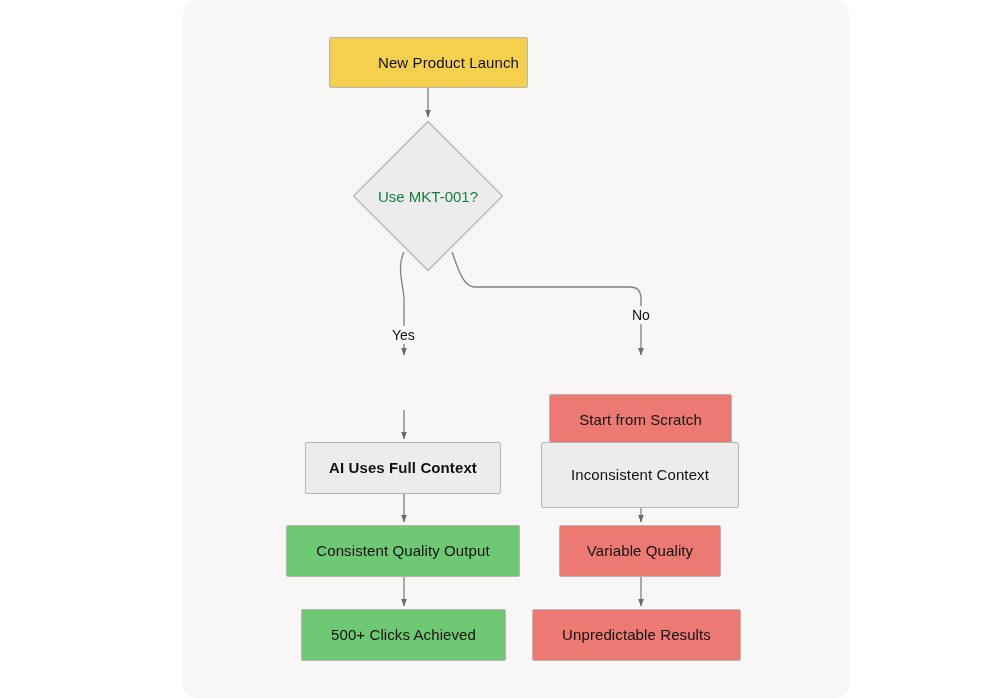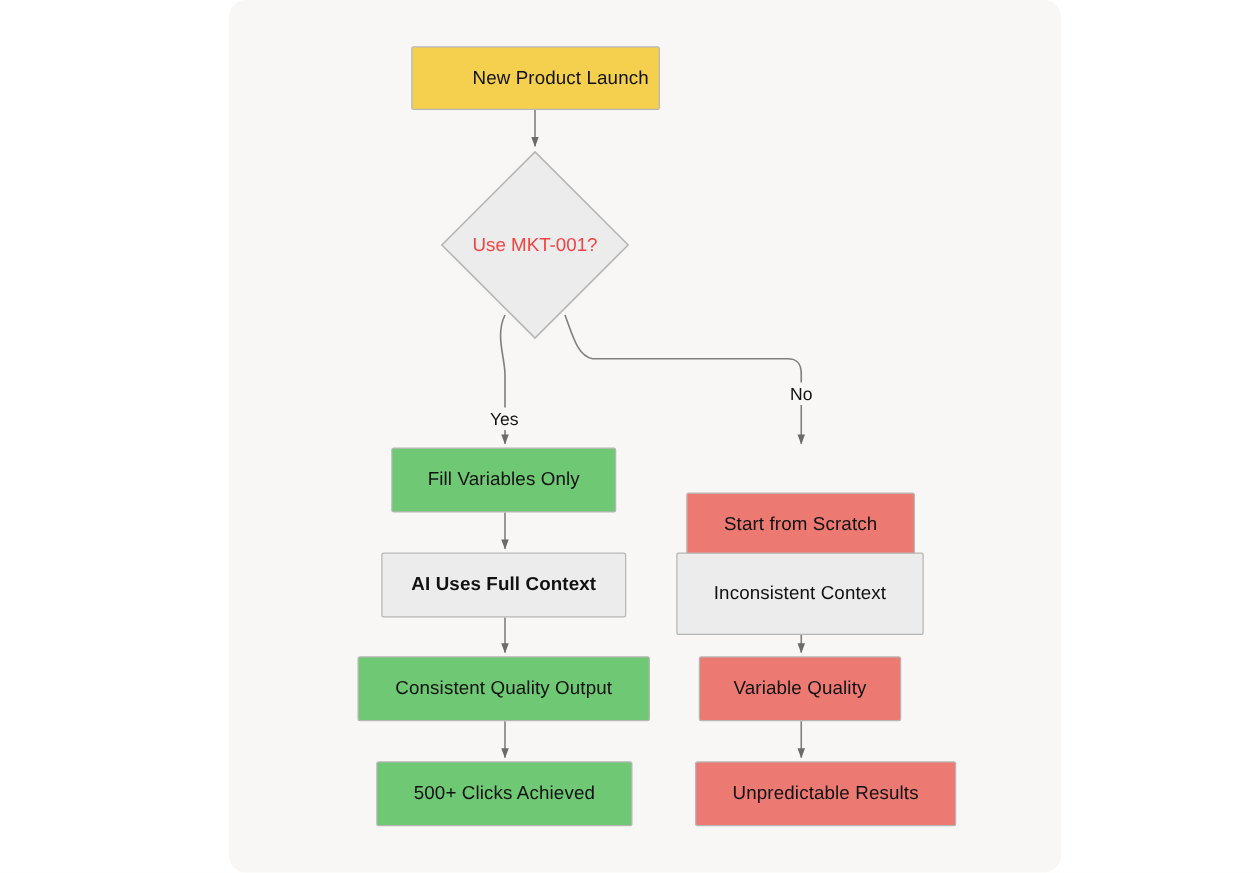--- a/index.html
+++ b/index.html
@@ -71,21 +71,21 @@
   .diamond-label {
     position: absolute;
     left: 0;
     top: 0;
     width: 152px;
     height: 152px;
     display: flex;
     align-items: center;
     justify-content: center;
     font-size: 15px;
-    color: #ef4444;
+    color: #15803d;
     white-space: nowrap;
     user-select: none;
   }
   .edge-label {
     position: absolute;
     background: #f8f7f5;
     color: #111111;
     font-size: 14px;
     line-height: 1;
     padding: 2px 3px;
@@ -131,23 +131,20 @@
   <div class="diamond-wrap" style="left:352px; top:120px;">
     <svg class="diamond-shape" viewBox="0 0 152 152" xmlns="http://www.w3.org/2000/svg">
       <polygon points="76,1.5 150.5,76 76,150.5 1.5,76" fill="#ececec" stroke="#b6b6b6" stroke-width="1.3"></polygon>
     </svg>
     <div class="diamond-label">Use MKT-001?</div>
   </div>
 
   <div class="edge-label" style="left:389px; top:306px;margin-top:20px;">Yes</div>
   <div class="edge-label" style="left:629px; top:306px;">No</div>
 
-  <div class="node node-good" style="left:313px; top:358px; width:180px; height:52px;">
-    <span>Fill Variables Only</span>
-  </div>
 
   <div class="node node-neutral" style="left:305px; top:442px; width:196px; height:52px;font-weight:bold;">
     <span>AI Uses Full Context</span>
   </div>
 
   <div class="node node-good" style="left:286px; top:525px; width:234px; height:52px;">
     <span>Consistent Quality Output</span>
   </div>
 
   <div class="node node-good" style="left:301px; top:609px; width:205px; height:52px;">
@@ -159,17 +156,17 @@
   </div>
 
   <div class="node node-neutral" style="left:541px; top:442px; width:198px; height:66px;">
     <span>Inconsistent Context</span>
   </div>
 
   <div class="node node-bad" style="left:559px; top:525px; width:162px; height:52px;">
     <span>Variable Quality</span>
   </div>
 
-  <div class="node node-bad" style="left:556px; top:609px; width:209px; height:52px;">
+  <div class="node node-bad" style="left:532px; top:609px; width:209px; height:52px;">
     <span>Unpredictable Results</span>
   </div>
 
 </div>
 
 </body></html>

